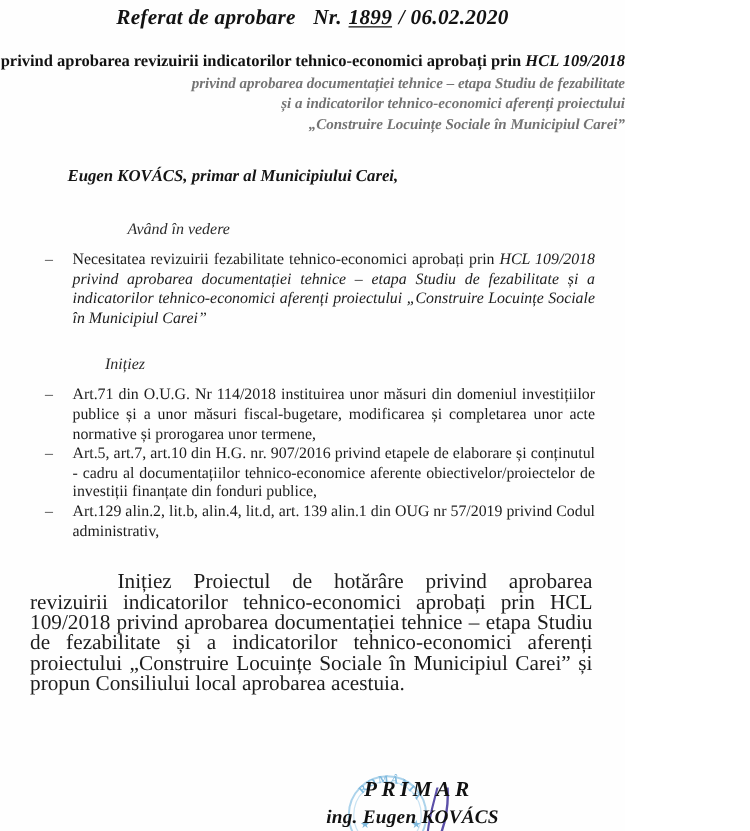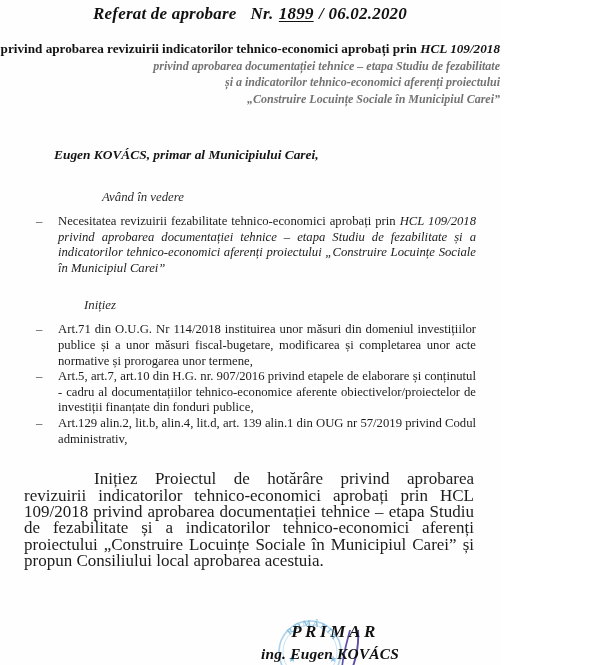--- a/index.html
+++ b/index.html
@@ -62,21 +62,21 @@
   .sub-line2, .sub-line3, .sub-line4 {
     font-style: italic;
     font-weight: bold;
     font-size: 12px;
     color: #737373;
     padding-left: 46px;
   }
 
   
   .body-wrap {
-    margin-top: 40px;
+    margin-top: 26px;
     padding: 0 24px 0 24px;
   }
 
   .signer {
     margin-left: 30px;
     font-style: italic;
     font-weight: bold;
     font-size: 13.4px;
     color: #151515;
   }

